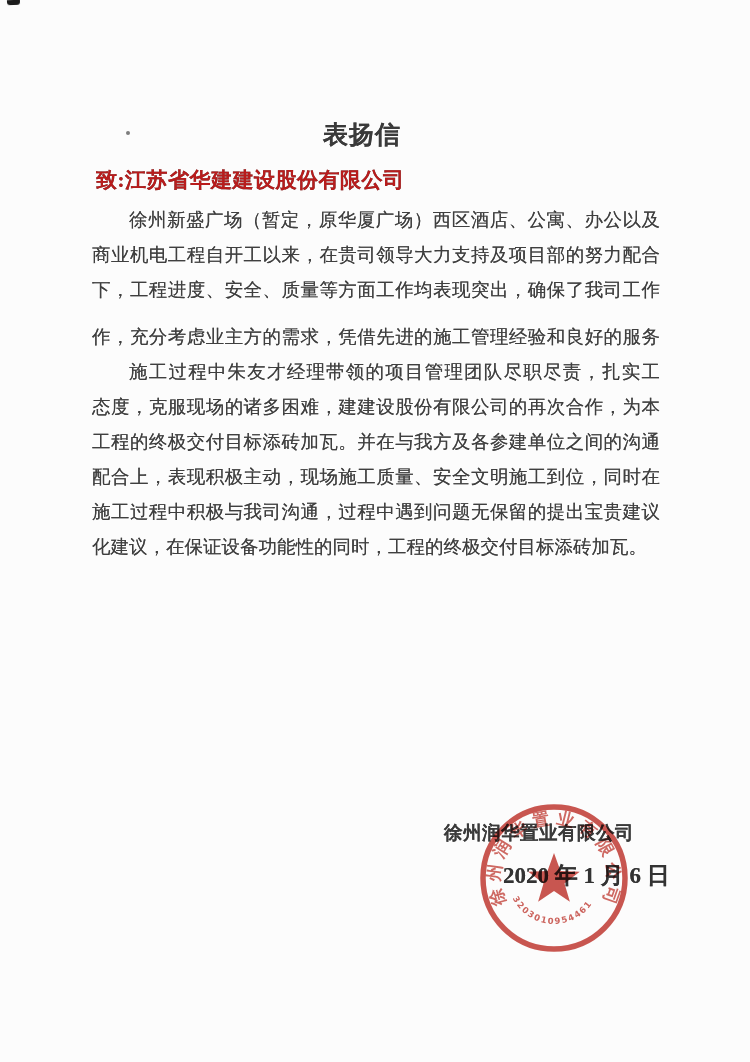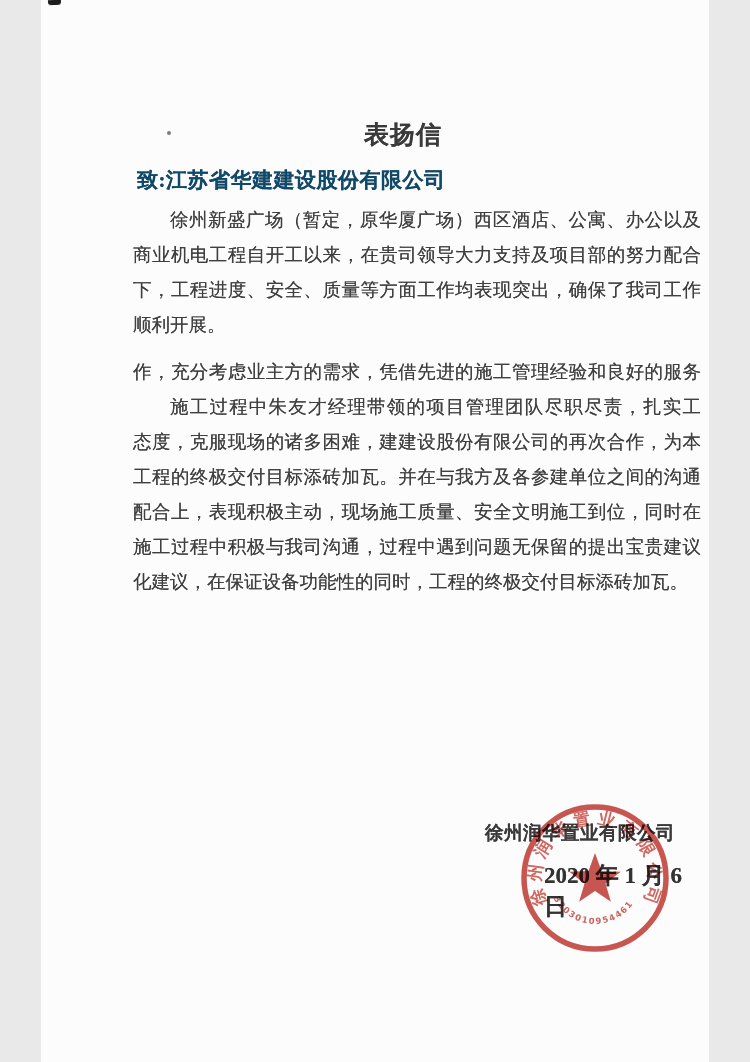--- a/index.html
+++ b/index.html
@@ -2,21 +2,21 @@
 <html style="--paper: #fcfcfc; --ink: #3f3f3f; --seal-red: #c23b33;"><head>
 <meta charset="utf-8">
 <style>
   html, body {
     margin: 0;
     padding: 0;
     background: #e9e9e9;
   }
   .page {
     position: relative;
-    width: 668px;
+    width: 750px;
     height: 1062px;
     margin: 0 auto;
     background: var(--paper, #fcfcfc);
     overflow: hidden;
     font-family: "Liberation Serif", "DejaVu Serif", serif;
     color: var(--ink, #3f3f3f);
   }
   
   .corner-artifact {
     position: absolute;
@@ -53,21 +53,21 @@
     color: #3a3a3a;
     text-shadow: 0 0 0.6px #555;
   }
   .recipient {
     position: absolute;
     left: 96px;
     top: 166px;
     font-size: 21px;
     font-weight: 700;
     letter-spacing: 0.5px;
-    color: #0c4a6e;
+    color: #b91c1c;
     text-shadow: 0 0 0.6px #555;
   }
   .body {
     position: absolute;
     left: 92px;
     top: 203px;
     width: 568px;
     font-size: 18.5px;
     line-height: 35px;
     font-weight: 500;
@@ -148,21 +148,20 @@
 
   <h1 class="title">表扬信</h1>
 
   <div class="recipient">致:江苏省华建建设股份有限公司</div>
 
   <div class="body" id="letter-body">
       <div class="para">
         <div class="line indent fill">徐州新盛广场（暂定，原华厦广场）西区酒店、公寓、办公以及</div>
         <div class="line fill">商业机电工程自开工以来，在贵司领导大力支持及项目部的努力配合</div>
         <div class="line fill">下，工程进度、安全、质量等方面工作均表现突出，确保了我司工作</div>
-        <div class="line">顺利开展。</div>
       </div>
       <div class="para">
         <div class="line fill">作，充分考虑业主方的需求，凭借先进的施工管理经验和良好的服务</div>
         <div class="line indent fill">施工过程中朱友才经理带领的项目管理团队尽职尽责，扎实工</div>
         <div class="line fill">态度，克服现场的诸多困难，建建设股份有限公司的再次合作，为本</div>
         <div class="line fill">工程的终极交付目标添砖加瓦。并在与我方及各参建单位之间的沟通</div>
         <div class="line fill">配合上，表现积极主动，现场施工质量、安全文明施工到位，同时在</div>
         <div class="line fill">施工过程中积极与我司沟通，过程中遇到问题无保留的提出宝贵建议</div>
         <div class="line">化建议，在保证设备功能性的同时，工程的终极交付目标添砖加瓦。</div>
       </div>

